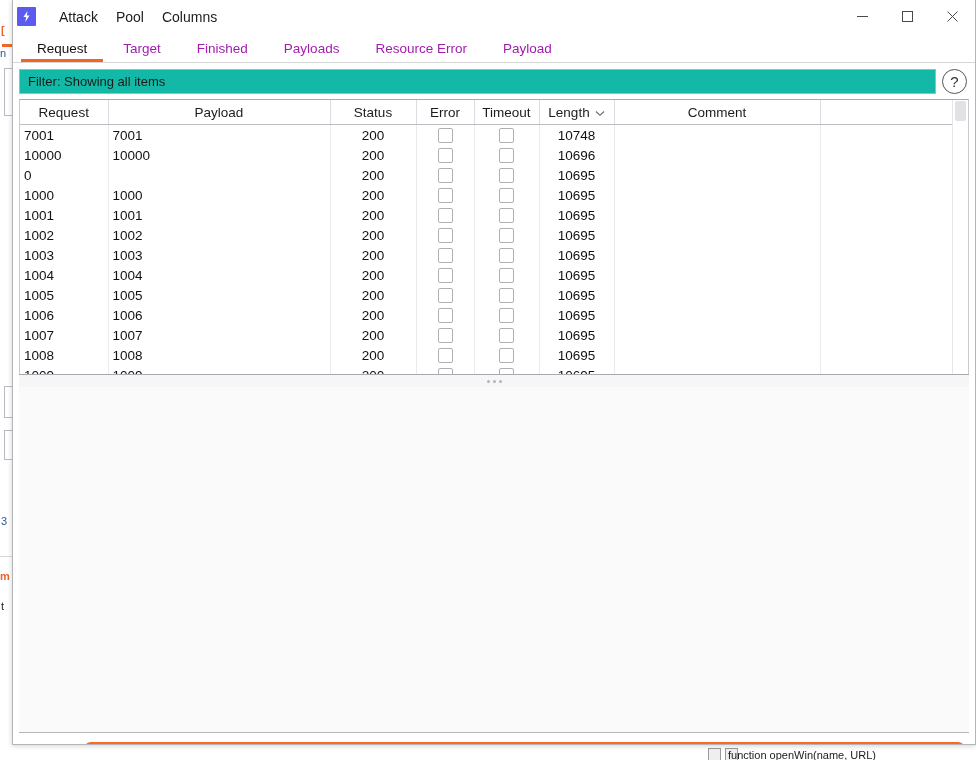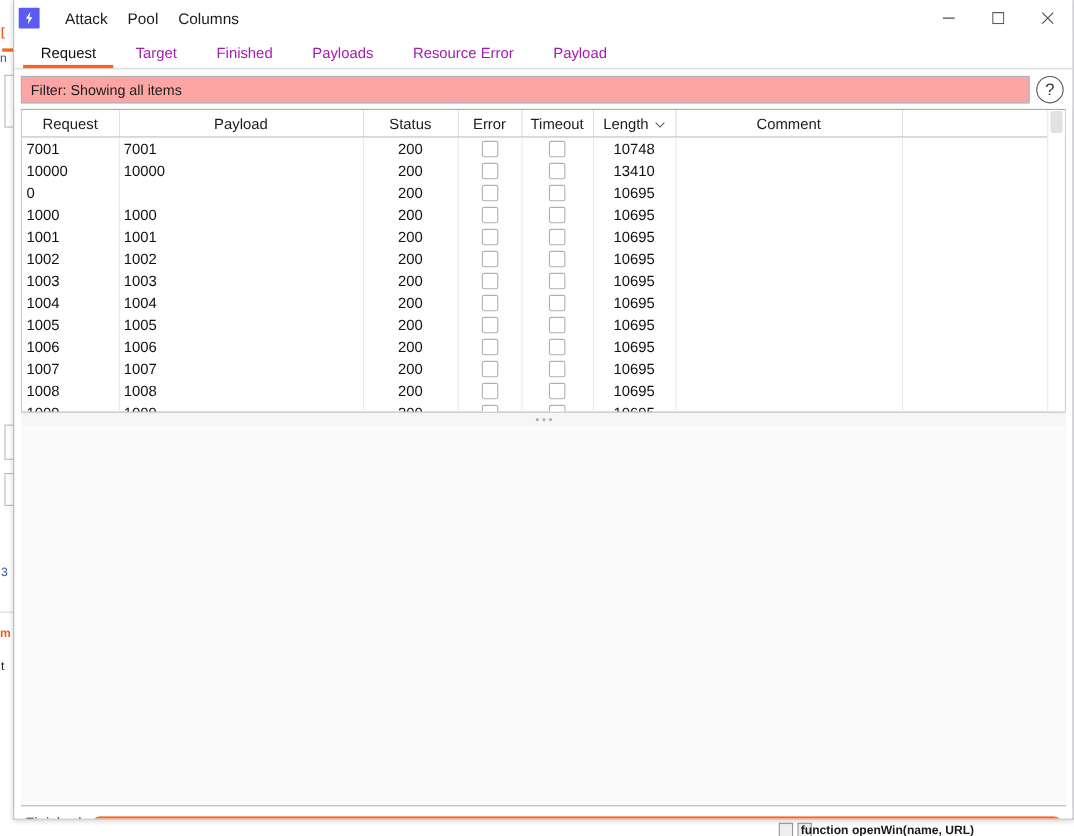--- a/index.html
+++ b/index.html
@@ -47,21 +47,21 @@
   .bg-box {
     position: absolute;
     border: 1px solid #b9b9c2;
     background: #ffffff;
   }
   .bg-bottom-code {
     position: absolute;
     left: 728px; top: 749px;
     font-family: "Liberation Sans", sans-serif;
     font-size: 11px;
-    font-weight: bold;
+    font-weight: normal;
     color: #1b1b1b;
     white-space: nowrap;
   }
   .bg-bottom-chk {
     position: absolute;
     top: 748px;
     width: 11px; height: 11px;
     border: 1px solid #9a9a9a;
     background: #efefef;
   }
@@ -177,21 +177,21 @@
     display: flex;
     align-items: center;
     padding: 6px 6px 5px 6px;
     background: #ffffff;
     gap: 6px;
   }
   .filterbox {
     flex: 1 1 auto;
     height: 25px;
     border: 1px solid #b3b3b3;
-    background: #fca5a5;
+    background: #14b8a6;
     display: flex;
     align-items: center;
     padding-left: 8px;
     font-size: 13px;
     color: #1c1c1c;
     box-sizing: border-box;
   }
   .help-btn {
     width: 25px; height: 25px;
     border-radius: 50%;
@@ -491,21 +491,21 @@
             <td class="c-length">10748</td>
             <td class="c-comment"></td>
             <td class="c-spacer"></td>
           </tr>
           <tr>
             <td class="c-request">10000</td>
             <td class="c-payload">10000</td>
             <td class="c-status">200</td>
             <td class="c-check"><span class="cellbox"></span></td>
             <td class="c-check"><span class="cellbox"></span></td>
-            <td class="c-length">13410</td>
+            <td class="c-length">10696</td>
             <td class="c-comment"></td>
             <td class="c-spacer"></td>
           </tr>
           <tr>
             <td class="c-request">0</td>
             <td class="c-payload"></td>
             <td class="c-status">200</td>
             <td class="c-check"><span class="cellbox"></span></td>
             <td class="c-check"><span class="cellbox"></span></td>
             <td class="c-length">10695</td>

